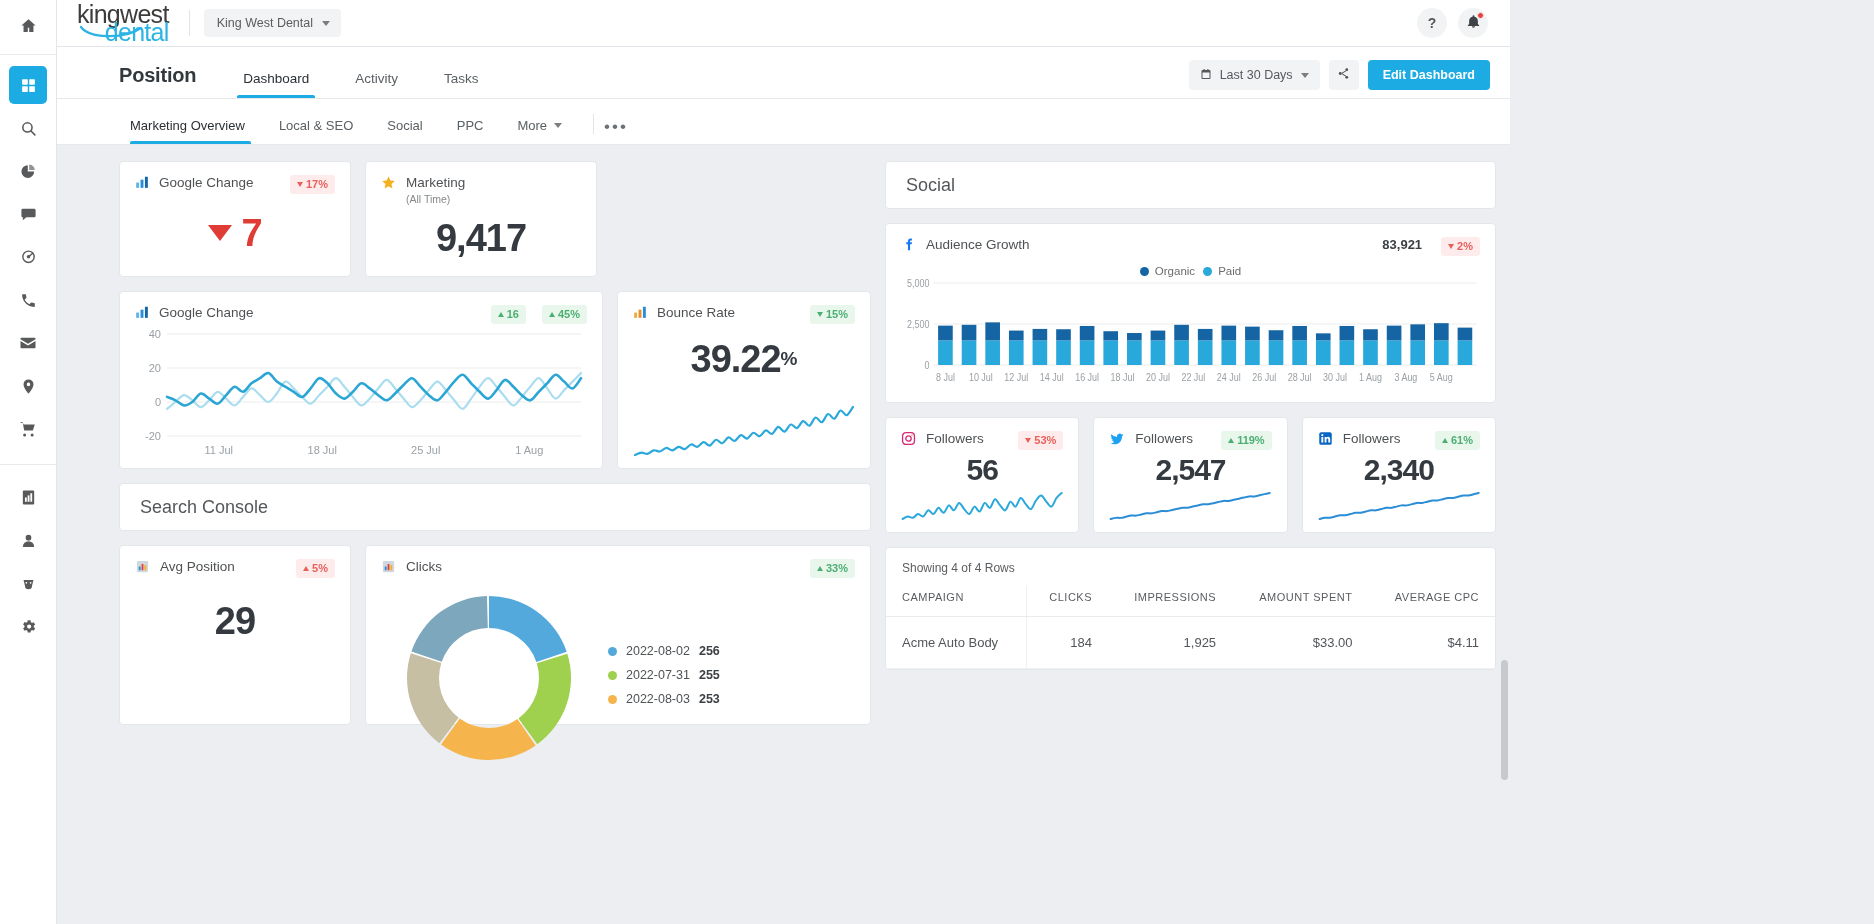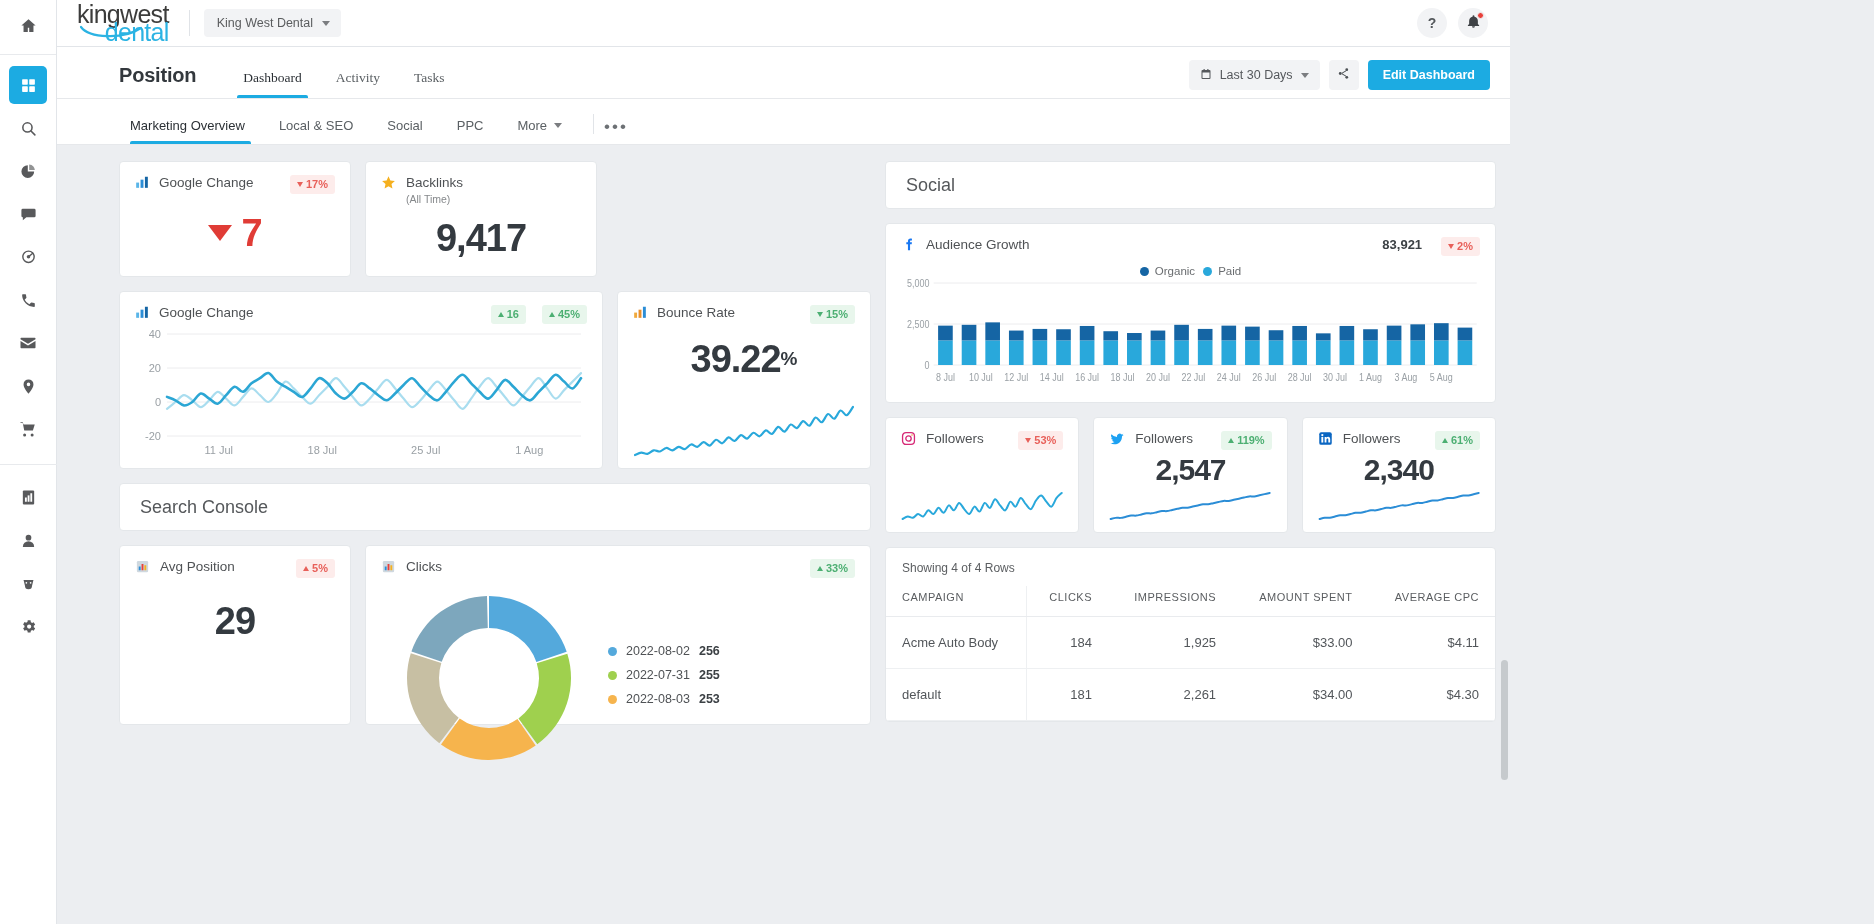--- a/index.html
+++ b/index.html
@@ -58,21 +58,21 @@
     color: #53575b; margin-left: 11px; position: relative;
   }
   .bell-dot { position:absolute; top:4px; right:4px; width:7px; height:7px; border-radius:50%; background:#e8403a; border:1px solid #f2f3f5;}
 
   
   .pagehead {
     height: 52px; min-height: 52px; background: #fff; display: flex; align-items: flex-end; padding: 0 20px 0 62px;
     border-bottom: 1px solid #e6e8eb;
   }
   .ph-title { font-size: 20px; font-weight: bold; color: #33383d; padding-bottom: 11px; margin-right: 30px; letter-spacing: -0.2px;}
-  .ph-tabs { display: flex; gap: 0px; font-family: Liberation Serif, serif; }
+  .ph-tabs { display: flex; gap: 12px; }
   .ph-tab {
     font-size: 13.5px; color: #5b6064; padding: 0 17px 12px 17px; cursor: pointer; position: relative;
   }
   .ph-tab.active { color: #2b3035; }
   .ph-tab.active::after {
     content:''; position:absolute; left:11px; right:11px; bottom:0; height:3px; background:#1cabe2; border-radius:2px 2px 0 0;
   }
   .ph-spacer { flex: 1; }
   .ph-right { display: flex; align-items: center; gap: 9px; padding-bottom: 8px; }
   .btn-grey {
@@ -403,21 +403,21 @@
           </div>
 
           <div class="card kpi">
             <div class="card-head">
               <span>
                 <svg width="15" height="15" viewBox="0 0 24 24" fill="#f5b01f">
                     <path d="M12 2l3 6.6 7.2.8-5.4 4.9 1.5 7.1L12 17.8 5.7 21.4l1.5-7.1L1.8 9.4 9 8.6z"></path>
                   </svg>
               </span>
               <div>
-                <div class="card-title">Backlinks</div>
+                <div class="card-title">Marketing</div>
                 <div class="card-sub">(All Time)</div>
               </div>
             </div>
             <div class="bignum">9,417</div>
           </div>
         </div>
 
         <div class="cardrow">
 
           <div class="card chartcard" style="height:178px;width:484px;min-width:484px;">
@@ -672,20 +672,21 @@
                     <circle cx="17.6" cy="6.4" r="1.3" fill="#f09433"></circle>
                   </svg>
               </span>
               <div class="card-title">Followers</div>
               <div class="spacer"></div>
               <div class="badge red">
                 <span class="tri-dn"></span>
                 <span>53%</span>
               </div>
             </div>
+            <div class="bignum" style="flex:none;margin-top:3px;font-size:30px;">56</div>
             <div class="sparkwrap">
               <svg id="ig-svg" width="100%" height="34" viewBox="0 0 200 34" preserveAspectRatio="none">
                   <path d="M2,31 C3.053763440860215,30.58730158730159 6.21505376344086,28.73015873015873 8.32258064516129,28.523809523809526 C10.43010752688172,28.31746031746032 12.53763440860215,30.174603174603178 14.64516129032258,29.761904761904763 C16.752688172043012,29.349206349206348 18.86021505376344,26.253968253968253 20.967741935483872,26.047619047619047 C23.075268817204304,25.841269841269842 25.182795698924732,29.142857142857146 27.29032258064516,28.523809523809526 C29.39784946236559,27.904761904761905 31.505376344086017,22.746031746031747 33.61290322580645,22.333333333333336 C35.72043010752688,21.920634920634924 37.82795698924731,26.460317460317462 39.935483870967744,26.047619047619047 C42.043010752688176,25.634920634920633 44.1505376344086,20.063492063492063 46.25806451612903,19.857142857142858 C48.365591397849464,19.650793650793652 50.47311827956989,25.22222222222222 52.58064516129032,24.80952380952381 C54.68817204301075,24.3968253968254 56.795698924731184,17.79365079365079 58.903225806451616,17.38095238095238 C61.01075268817205,16.96825396825397 63.118279569892465,22.746031746031747 65.2258064516129,22.333333333333336 C67.33333333333333,21.920634920634924 69.44086021505376,15.111111111111112 71.54838709677419,14.904761904761905 C73.65591397849462,14.698412698412698 75.76344086021506,19.238095238095237 77.87096774193549,21.095238095238095 C79.97849462365592,22.952380952380953 82.08602150537635,26.46031746031746 84.19354838709678,26.047619047619047 C86.30107526881721,25.634920634920636 88.40860215053763,19.03174603174603 90.51612903225806,18.61904761904762 C92.6236559139785,18.20634920634921 94.73118279569893,24.190476190476193 96.83870967741936,23.571428571428573 C98.94623655913979,22.952380952380953 101.05376344086021,15.523809523809524 103.16129032258064,14.904761904761905 C105.26881720430107,14.285714285714286 107.37634408602149,20.476190476190478 109.48387096774192,19.857142857142858 C111.59139784946235,19.238095238095237 113.6989247311828,11.603174603174603 115.80645161290323,11.19047619047619 C117.91397849462366,10.777777777777777 120.02150537634408,15.523809523809522 122.12903225806451,17.38095238095238 C124.23655913978494,19.238095238095237 126.34408602150536,22.952380952380956 128.4516129032258,22.333333333333336 C130.5591397849462,21.714285714285715 132.66666666666663,14.285714285714286 134.77419354838707,13.666666666666668 C136.88172043010752,13.04761904761905 138.98924731182797,19.23809523809524 141.09677419354838,18.61904761904762 C143.2043010752688,18 145.31182795698925,10.365079365079366 147.41935483870967,9.952380952380953 C149.52688172043008,9.53968253968254 151.63440860215053,14.285714285714288 153.74193548387098,16.142857142857146 C155.84946236559142,18.000000000000004 157.9569892473118,21.714285714285715 160.06451612903226,21.095238095238095 C162.1720430107527,20.476190476190474 164.27956989247315,14.698412698412698 166.38709677419357,12.428571428571427 C168.49462365591398,10.158730158730156 170.60215053763443,7.269841269841268 172.70967741935485,7.4761904761904745 C174.81720430107526,7.682539682539681 176.9247311827957,11.80952380952381 179.03225806451613,13.666666666666668 C181.13978494623655,15.523809523809526 183.247311827957,19.23809523809524 185.3548387096774,18.61904761904762 C187.46236559139783,18 189.56989247311827,12.222222222222223 191.67741935483872,9.952380952380953 C193.78494623655916,7.682539682539682 196.94623655913978,5.825396825396825 198,5" fill="none" stroke="#29a8db" stroke-width="2" stroke-linecap="round" stroke-linejoin="round" vector-effect="non-scaling-stroke"></path>
                 </svg>
             </div>
           </div>
 
           <div class="card chartcard" style="height:116px;">
             <div class="card-head">
               <span>
@@ -747,27 +748,20 @@
               </tr>
             </thead>
             <tbody id="campaign-body">
                 <tr>
                   <td class="l">Acme Auto Body</td>
                   <td class="sep">184</td>
                   <td class="">1,925</td>
                   <td class="">$33.00</td>
                   <td class="">$4.11</td>
                 </tr>
-                <tr>
-                  <td class="l">default</td>
-                  <td class="sep">181</td>
-                  <td class="">2,261</td>
-                  <td class="">$34.00</td>
-                  <td class="">$4.30</td>
-                </tr>
               </tbody>
           </table>
         </div>
       </div>
     </div>
 
     <div class="scrollbar"></div>
   </div>
 </div>
 

